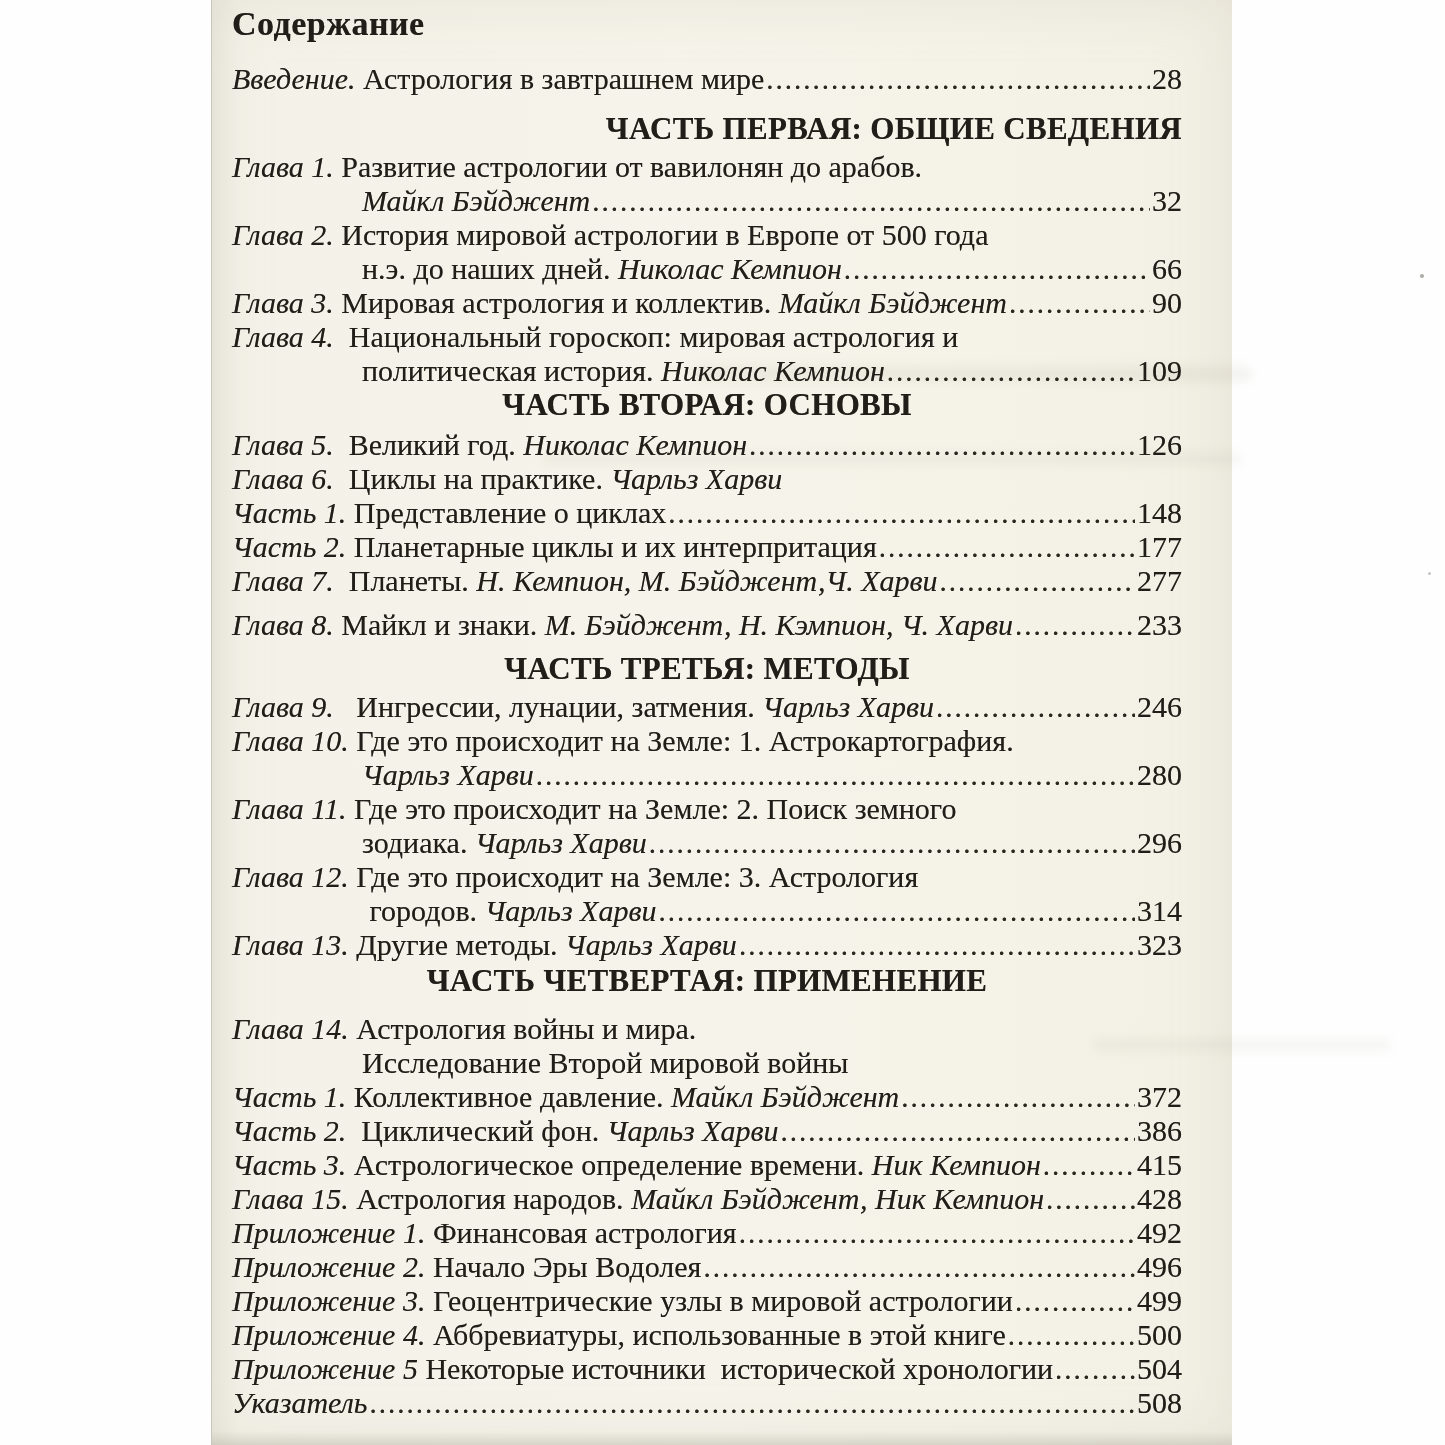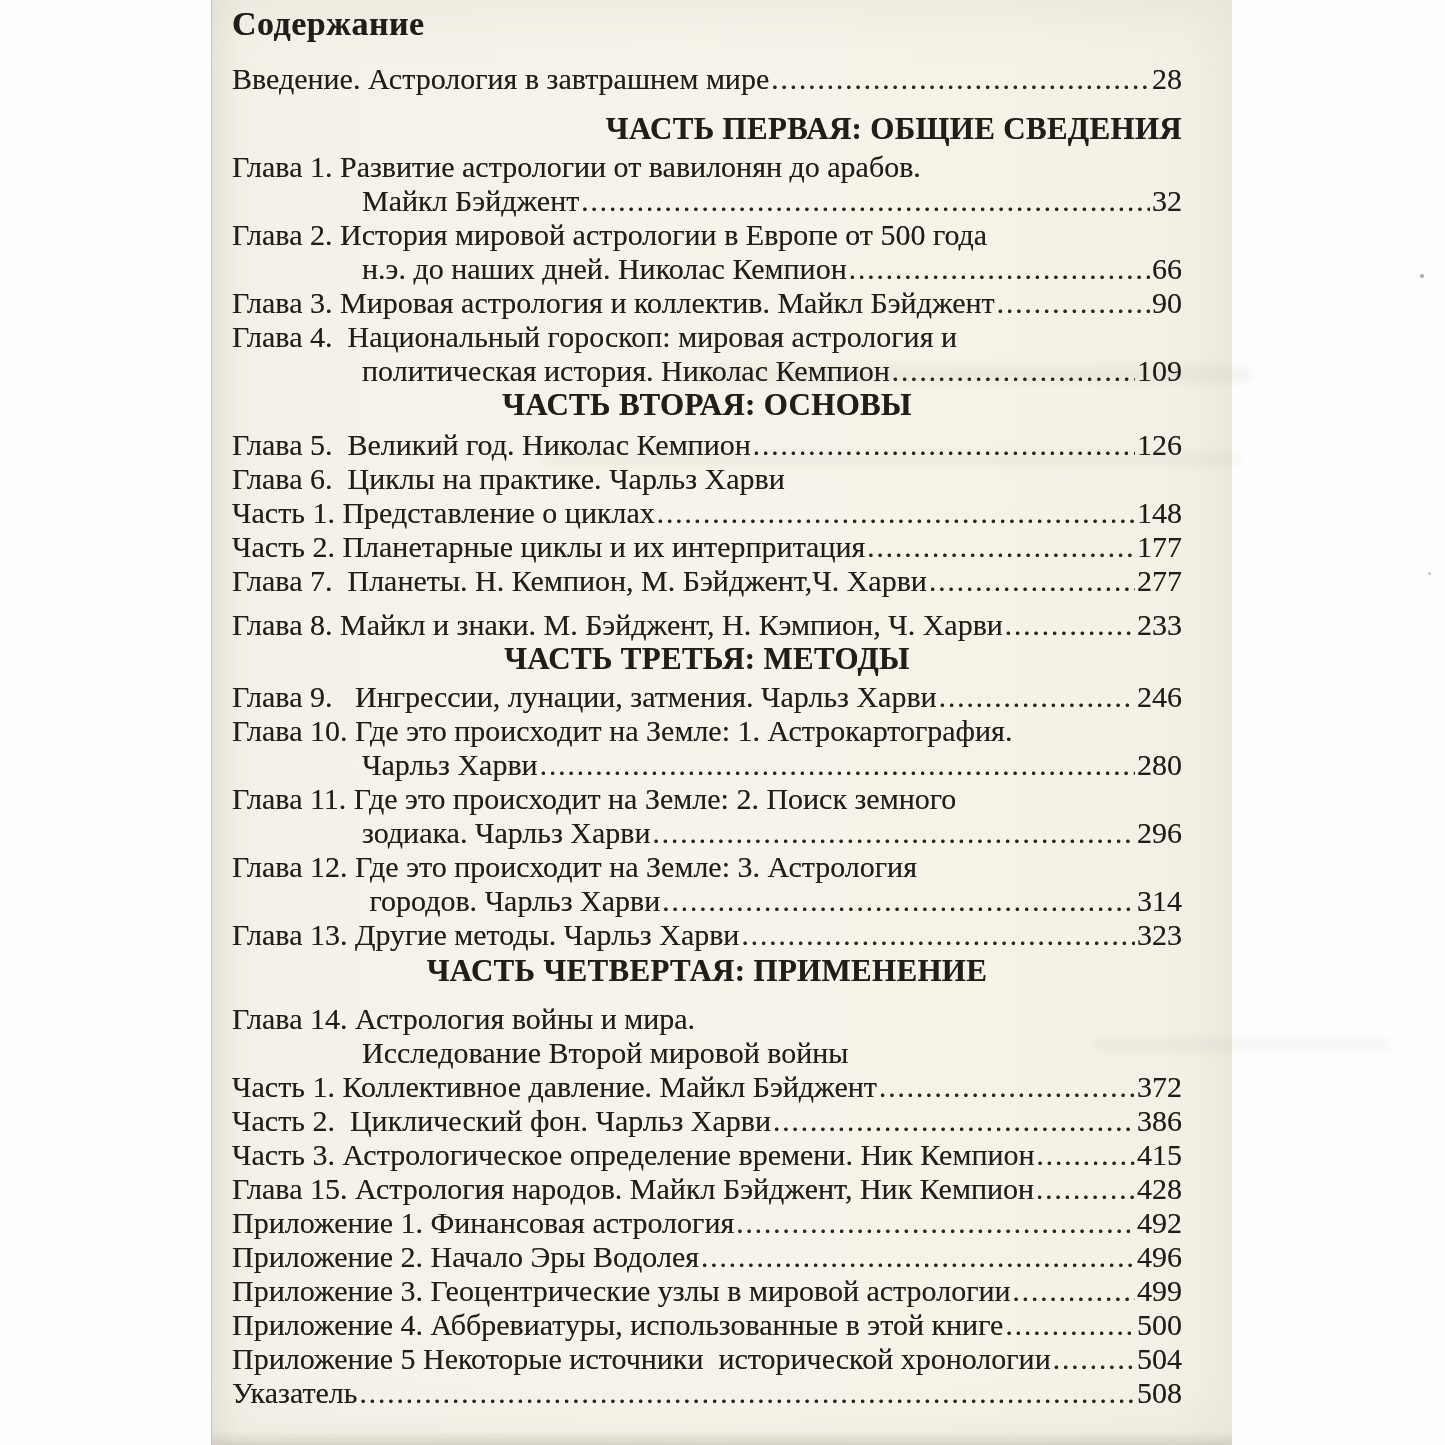--- a/index.html
+++ b/index.html
@@ -46,21 +46,21 @@
   .toc-lines { margin-top: 18px; }
   .row {
     display: flex;
     align-items: baseline;
     height: 34px;
     font-size: 30px;
     line-height: 34px;
     white-space: pre;
   }
   .row span { white-space: pre; }
-  .row .it { }
+  .row .it { font-style: italic; }
   .row .rm { font-style: normal; }
   .row.indent { padding-left: 130px; }
   .leader {
     flex: 1 1 auto;
     min-width: 0;
     overflow: hidden;
     white-space: nowrap;
     margin: 0 2px 0 2px;
     color: #2a2620;
     letter-spacing: 2px;
@@ -75,21 +75,21 @@
     font-size: 31px;
     line-height: 34px;
     font-weight: bold;
     text-align: center;
     letter-spacing: 0.3px;
   }
   
   .r1  { margin-top: 16px; margin-bottom: 4px; text-align: right; }
   .r9  { margin-top: 0px;  margin-bottom: 6px; font-family: Liberation Serif, serif; }
   .r15 { margin-top: 10px; }
-  .r16 { margin-bottom: 4px; }
+  .r16 { margin-top: 10px; margin-bottom: 4px; }
   .r25 { margin-top: 2px;  margin-bottom: 14px; }
   
   .bleed {
     position: absolute;
     background: rgba(112,118,92,0.07);
     filter: blur(4px);
     border-radius: 8px;
     pointer-events: none;
   }
   .bleed.b1 { left: 480px; top: 366px; width: 560px; height: 16px; }

